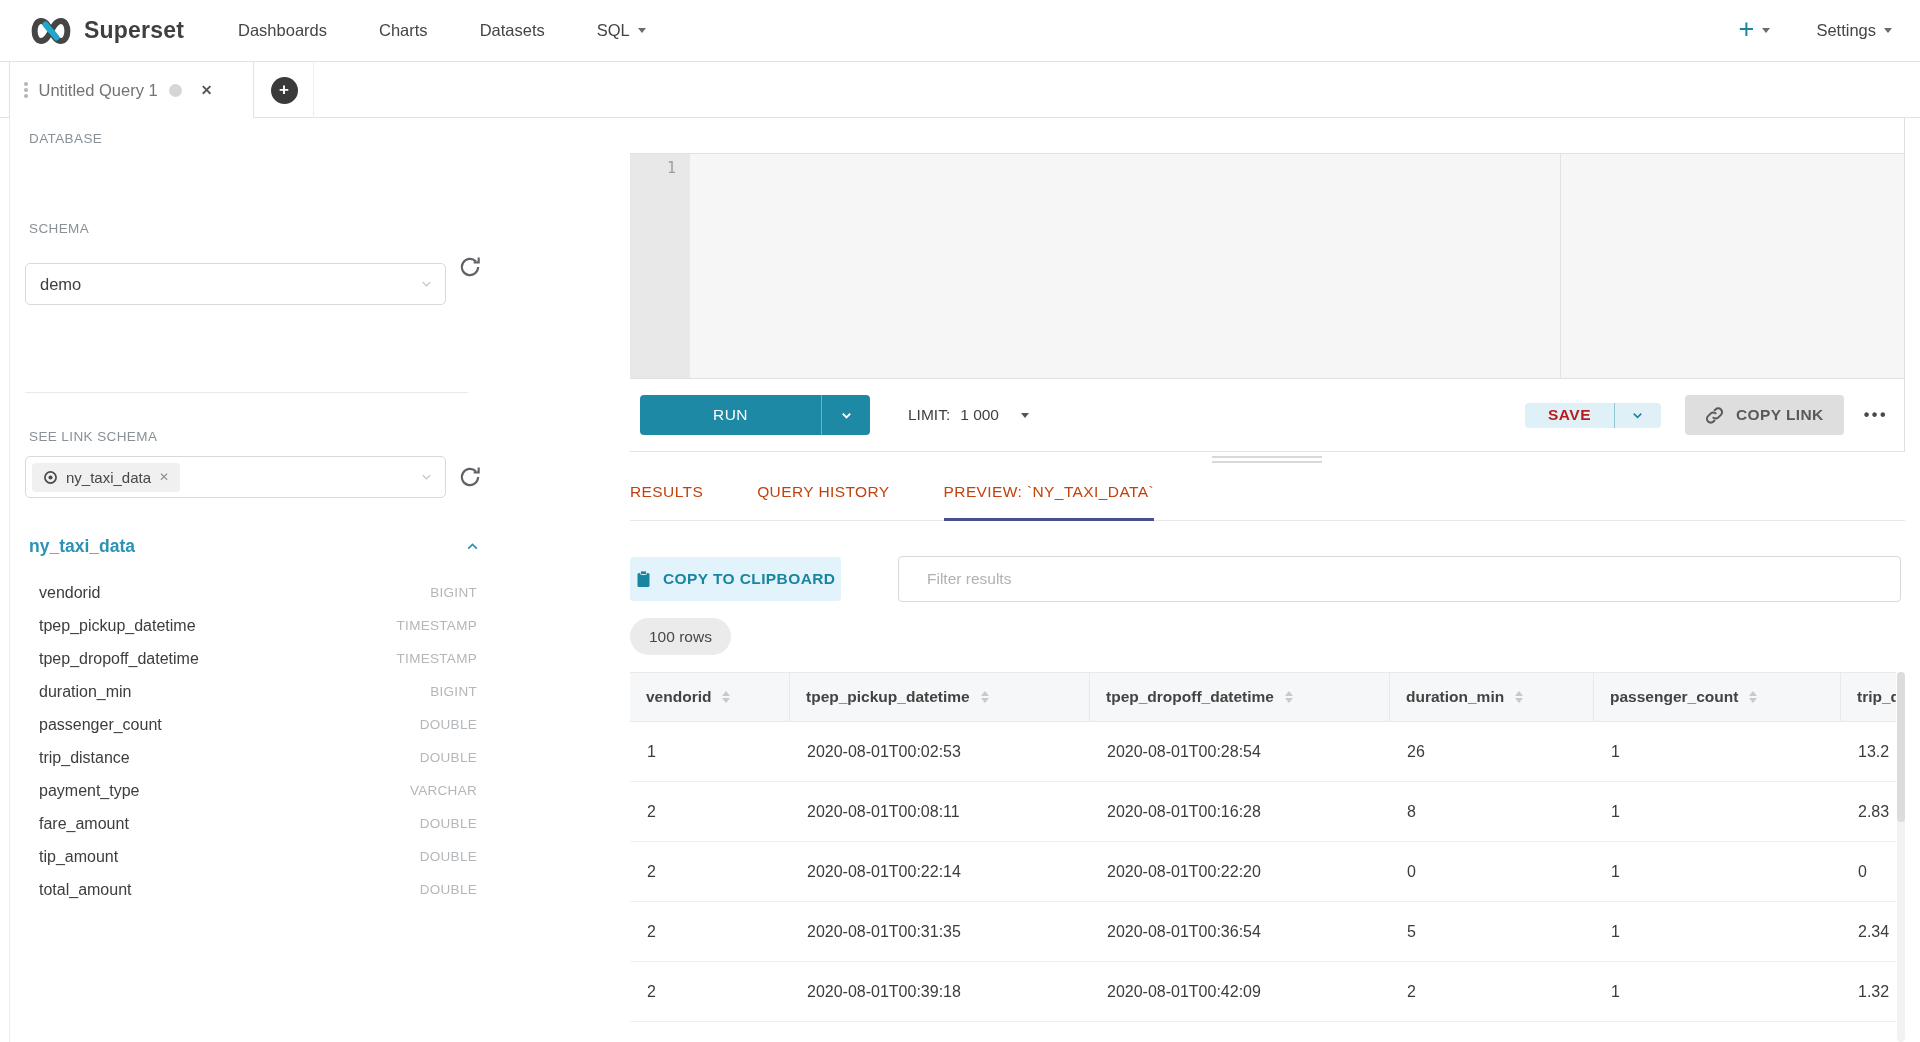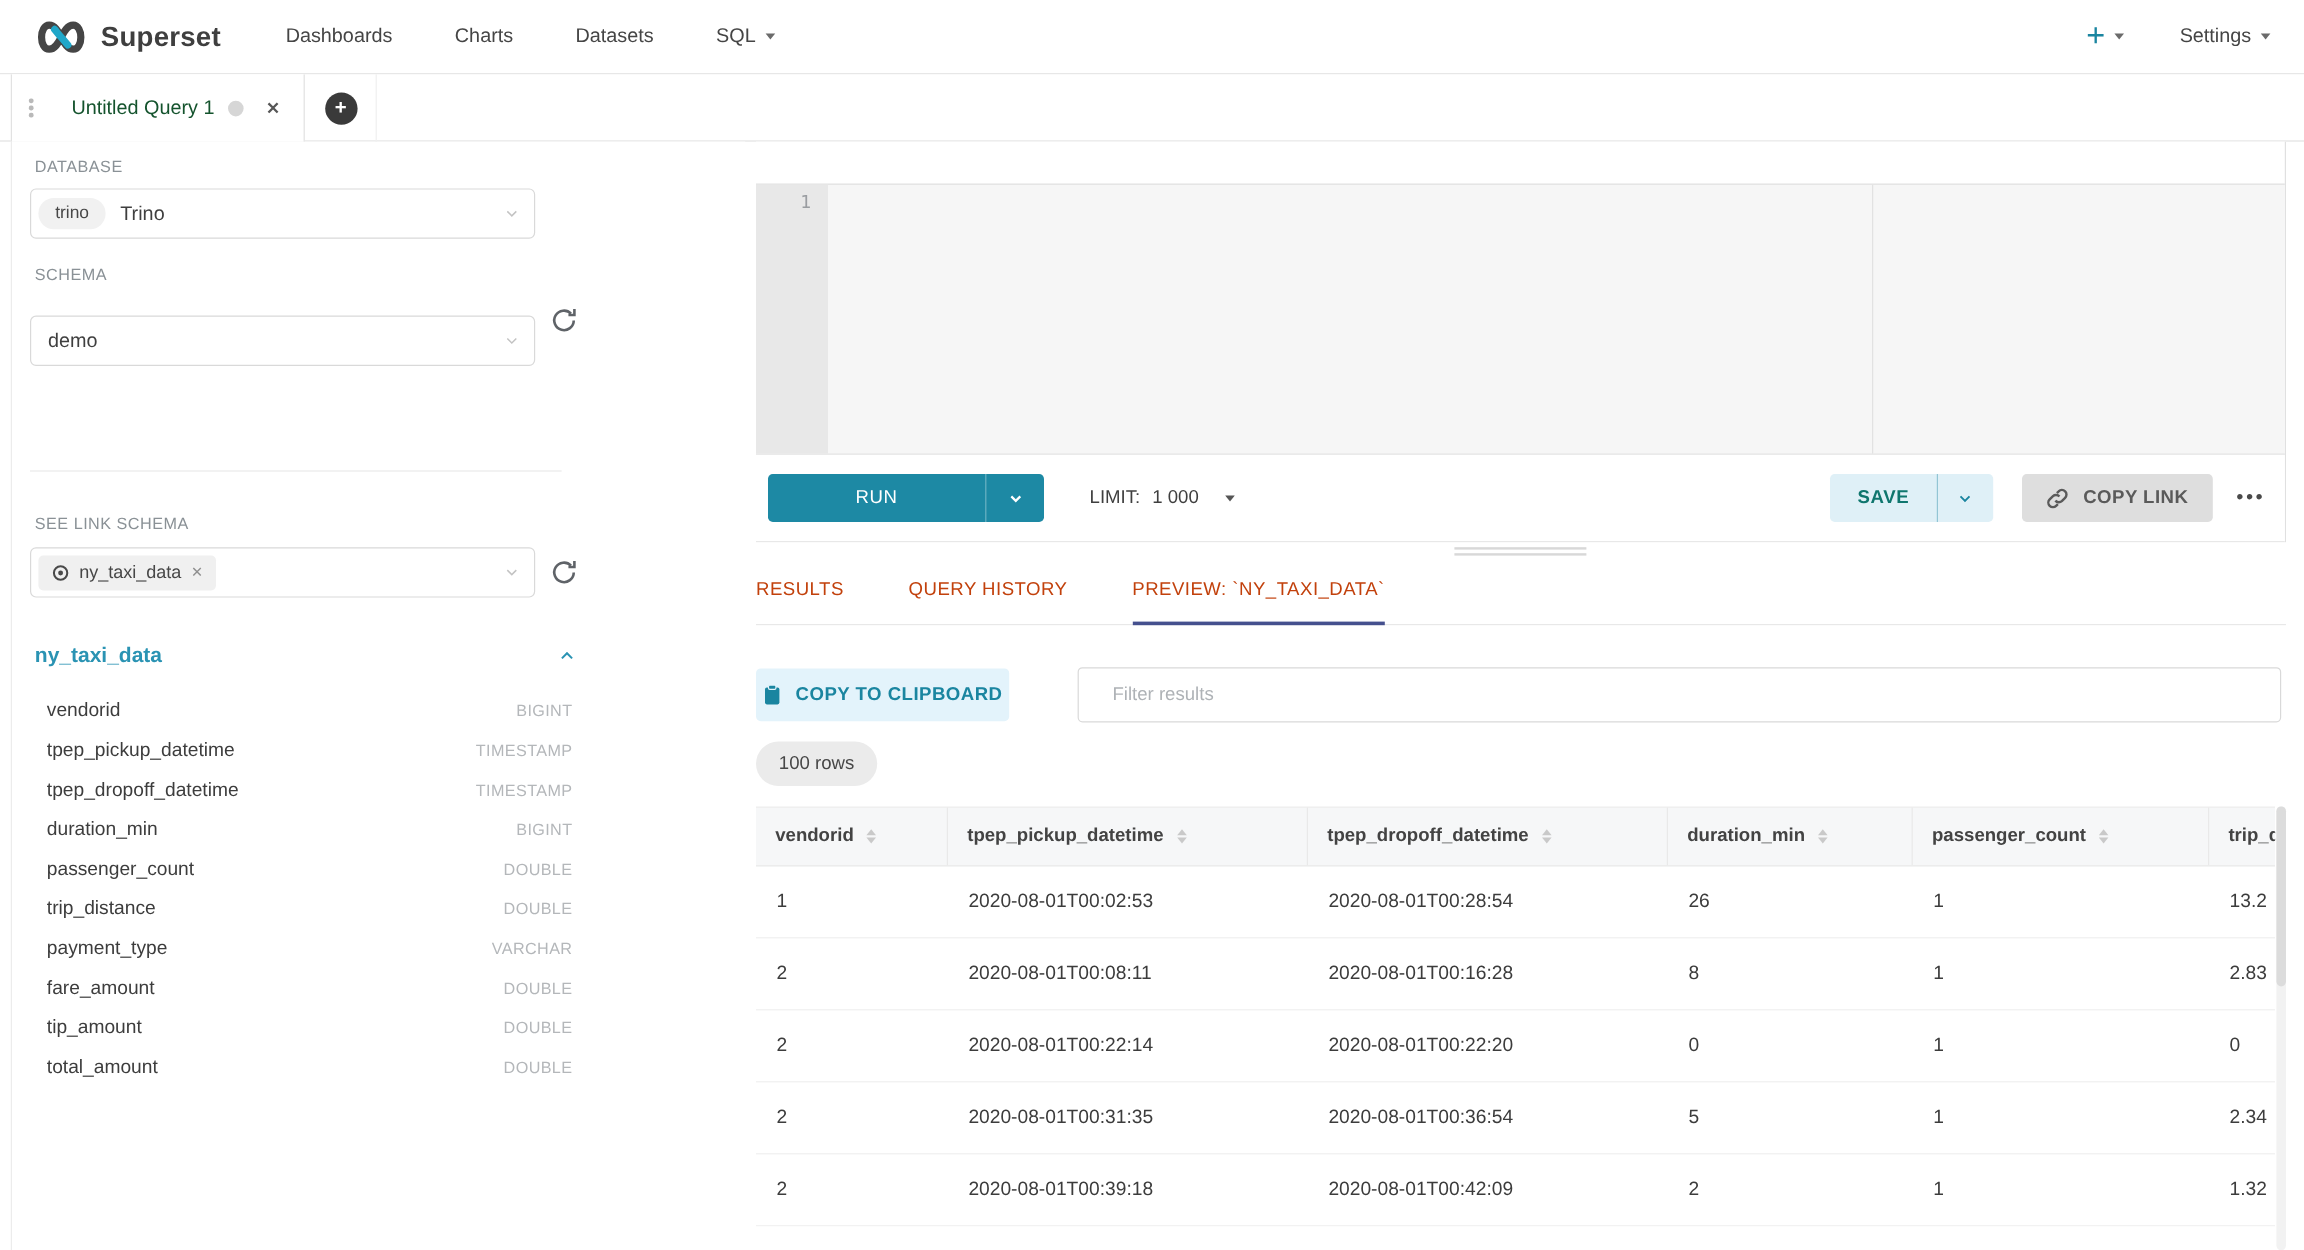--- a/index.html
+++ b/index.html
@@ -17,21 +17,21 @@
   .plus-menu{display:flex;align-items:center;gap:8px;}
   .plus-glyph{color:#1a85a0;font-size:27px;font-weight:400;line-height:1;margin-top:-3px;}
   .settings{display:flex;align-items:center;gap:8px;font-size:16.5px;color:#454545;}
 
   
   .tabbar{position:absolute;left:0;top:62px;right:0;height:56px;background:#fff;}
   .tabbar::after{content:'';position:absolute;left:0;right:0;bottom:0;height:1px;background:#e2e2e2;}
   .tab{position:absolute;left:9px;top:0;width:245px;height:56px;background:#fff;border-left:1px solid #e2e2e2;border-right:1px solid #e2e2e2;box-sizing:border-box;display:flex;align-items:center;gap:11px;padding:0 14px;z-index:2;}
   .dragdots{display:flex;flex-direction:column;gap:2.5px;}
   .dragdots i{width:3.5px;height:3.5px;border-radius:50%;background:#b9b9b9;}
-  .tab-label{color:#14532d;font-size:16.5px;white-space:nowrap;margin-left:21px;}
+  .tab-label{color:#737373;font-size:16.5px;white-space:nowrap;}
   .state-dot{width:13px;height:13px;border-radius:50%;background:#d6d6d6;flex:none;}
   .close-x{color:#565656;font-size:14px;font-weight:bold;margin-left:8px;cursor:pointer;}
   .addcell{position:absolute;left:255px;top:0;width:58px;height:56px;border-right:1px solid #efefef;display:flex;align-items:center;justify-content:center;z-index:2;}
   .add-btn{width:27px;height:27px;border-radius:50%;background:#3a3a3a;color:#fff;font-size:17px;font-weight:bold;display:flex;align-items:center;justify-content:center;cursor:pointer;padding-bottom:1px;box-sizing:border-box;}
 
   
   .sidebar{position:absolute;left:9px;top:118px;width:612px;bottom:0;border-left:1px solid #ececec;box-sizing:border-box;background:#fff;}
   .slabel{position:absolute;left:19px;font-size:13.5px;color:#8a9196;letter-spacing:.4px;}
   .sel{position:absolute;left:15px;width:421px;height:42px;border:1px solid #d9d9d9;border-radius:5px;background:#fff;display:flex;align-items:center;padding:0 34px 0 6px;box-sizing:border-box;cursor:pointer;}
   .pill{background:#f1f1f1;border-radius:15px;padding:5px 14px;font-size:14.5px;color:#474747;}
@@ -59,21 +59,21 @@
   .print-margin{position:absolute;left:930px;top:0;bottom:0;width:1px;background:#e2e2e2;}
 
   .toolbar{position:absolute;left:0;right:0;top:261px;height:73px;background:#fff;border-bottom:1px solid #e3e3e3;box-sizing:border-box;display:flex;align-items:center;padding:0 16px 0 10px;}
   .run{display:flex;height:40px;width:230px;border-radius:4px;overflow:hidden;background:#1d89a4;color:#fff;cursor:pointer;flex:none;justify-content:space-between;}
   .run-label{flex:1;display:flex;align-items:center;justify-content:center;font-size:15.5px;letter-spacing:.5px;}
   .run-caret{width:48px;border-left:1px solid rgba(255,255,255,.35);display:flex;align-items:center;justify-content:center;}
   .limit{display:flex;align-items:center;margin-left:38px;font-size:15.5px;color:#3f3f3f;}
   .limit-label{margin-right:10px;}
   .limit-caret{margin-left:22px;border-top-color:#555;border-left-width:4px;border-right-width:4px;border-top-width:5px;cursor:pointer;}
   .tb-spacer{flex:1;}
-  .save{display:flex;height:40px;border-radius:4px;background:#dff0f7;color:#0f766e;overflow:hidden;cursor:pointer;flex:none;}
+  .save{display:flex;height:25px;border-radius:4px;background:#dff0f7;color:#b91c1c;overflow:hidden;cursor:pointer;flex:none;}
   .save-label{padding:0 23px;display:flex;align-items:center;font-size:15.5px;font-weight:bold;letter-spacing:.5px;}
   .save-caret{width:46px;border-left:1px solid #92c5d5;display:flex;align-items:center;justify-content:center;}
   .copylink{display:flex;align-items:center;gap:12px;height:40px;padding:0 20px;background:#dedede;border-radius:4px;color:#5a5a5a;font-size:15.5px;font-weight:bold;letter-spacing:.4px;margin-left:24px;cursor:pointer;flex:none;}
   .dots{margin-left:20px;color:#4a4a4a;font-size:16px;font-weight:bold;letter-spacing:2.5px;cursor:pointer;}
 
   
   .south{position:absolute;left:630px;top:452px;right:15px;bottom:0;background:#fff;}
   .handle{position:absolute;left:582px;top:4px;width:110px;cursor:row-resize;}
   .handle i{display:block;height:2px;background:#d8d8d8;margin-bottom:3px;}
   .rtabs{position:absolute;left:0;right:0;top:0;height:69px;border-bottom:1px solid #e8e8e8;box-sizing:border-box;display:flex;align-items:flex-end;gap:54px;}
@@ -144,29 +144,20 @@
       <span class="state-dot"></span>
       <span class="close-x">✕</span>
     </div>
     <div class="addcell">
       <span class="add-btn">+</span>
     </div>
   </div>
 
   <aside class="sidebar">
     <div class="slabel" style="top:13px;">DATABASE</div>
-    <div class="sel" style="top:39px;">
-      <span class="pill">trino</span>
-      <span class="sel-val">Trino</span>
-      <span class="chev">
-        <svg width="15" height="15" viewBox="0 0 24 24">
-            <polyline points="6,9 12,15 18,9" fill="none" stroke="#c3c3c3" stroke-width="2"></polyline>
-          </svg>
-      </span>
-    </div>
 
     <div class="slabel" style="top:103px;">SCHEMA</div>
     <div class="sel" style="top:145px;">
       <span class="sel-val plain">demo</span>
       <span class="chev">
         <svg width="15" height="15" viewBox="0 0 24 24">
             <polyline points="6,9 12,15 18,9" fill="none" stroke="#c3c3c3" stroke-width="2"></polyline>
           </svg>
       </span>
     </div>

